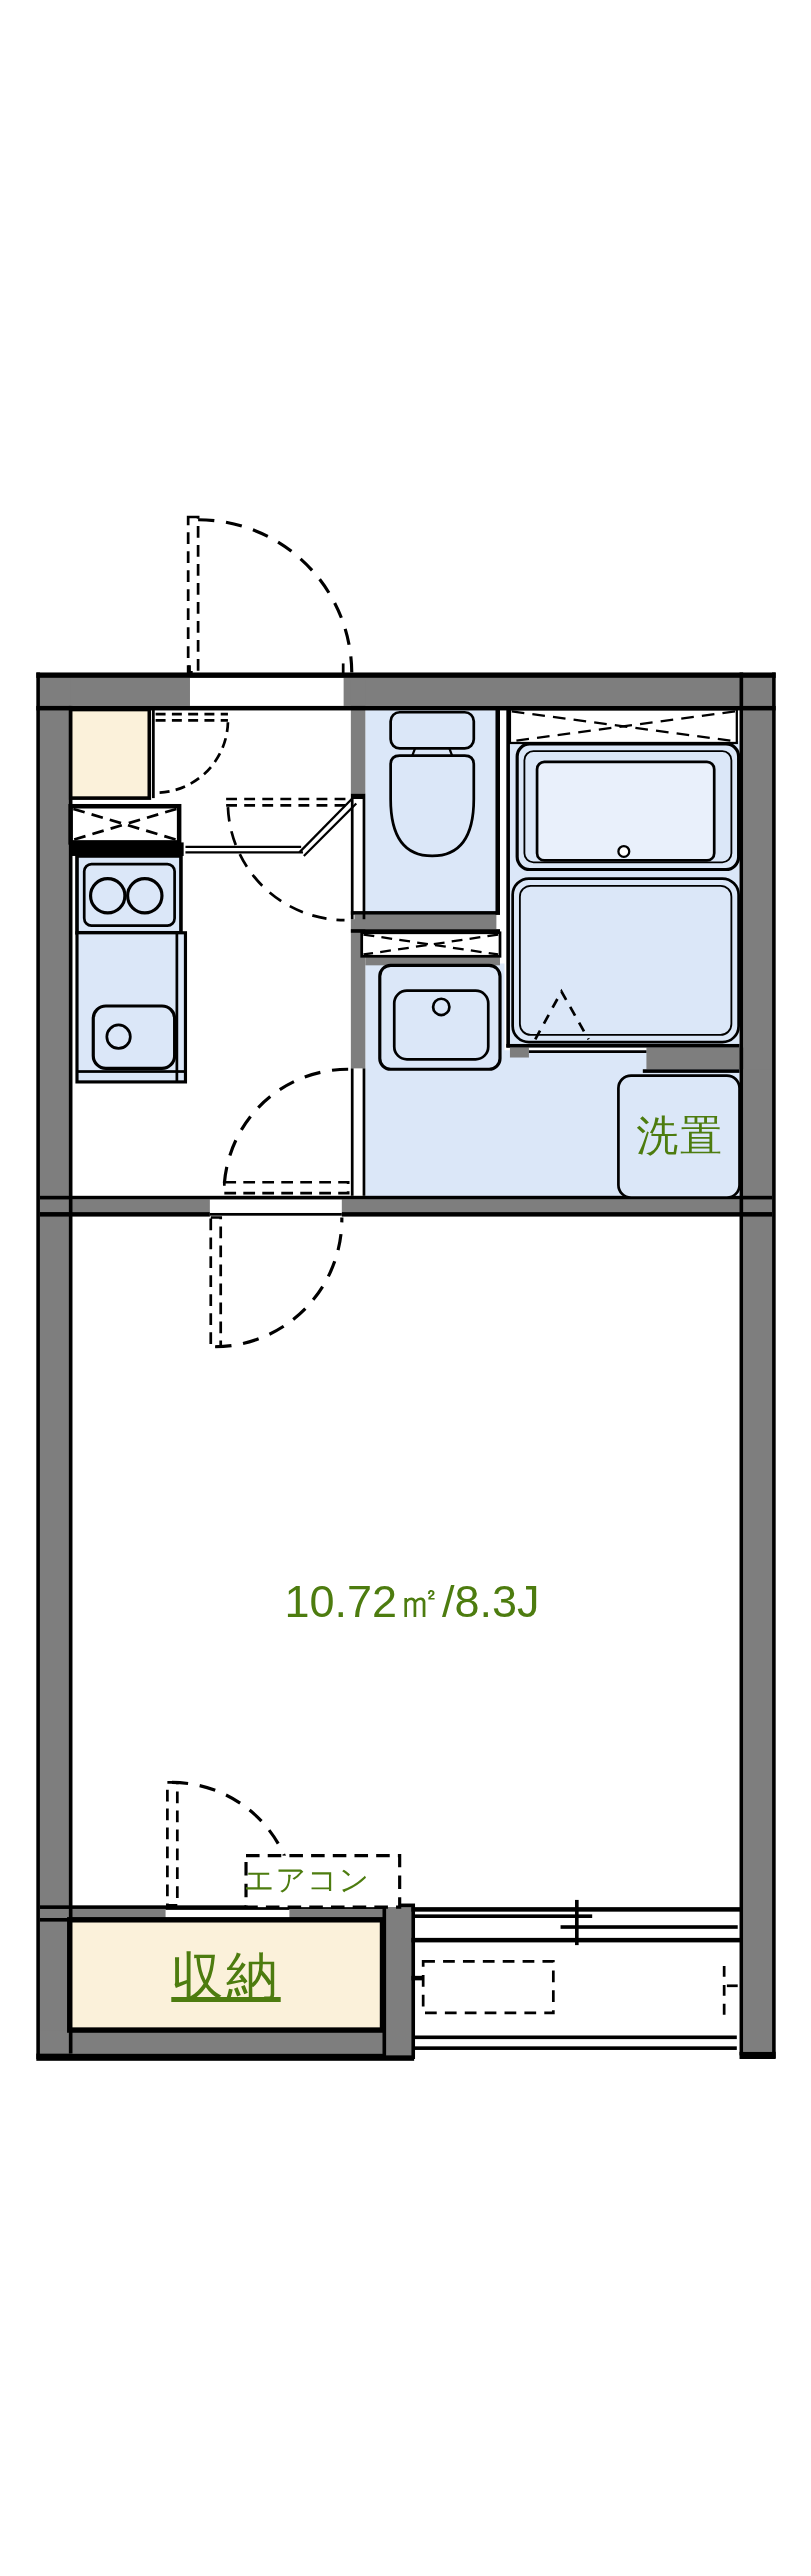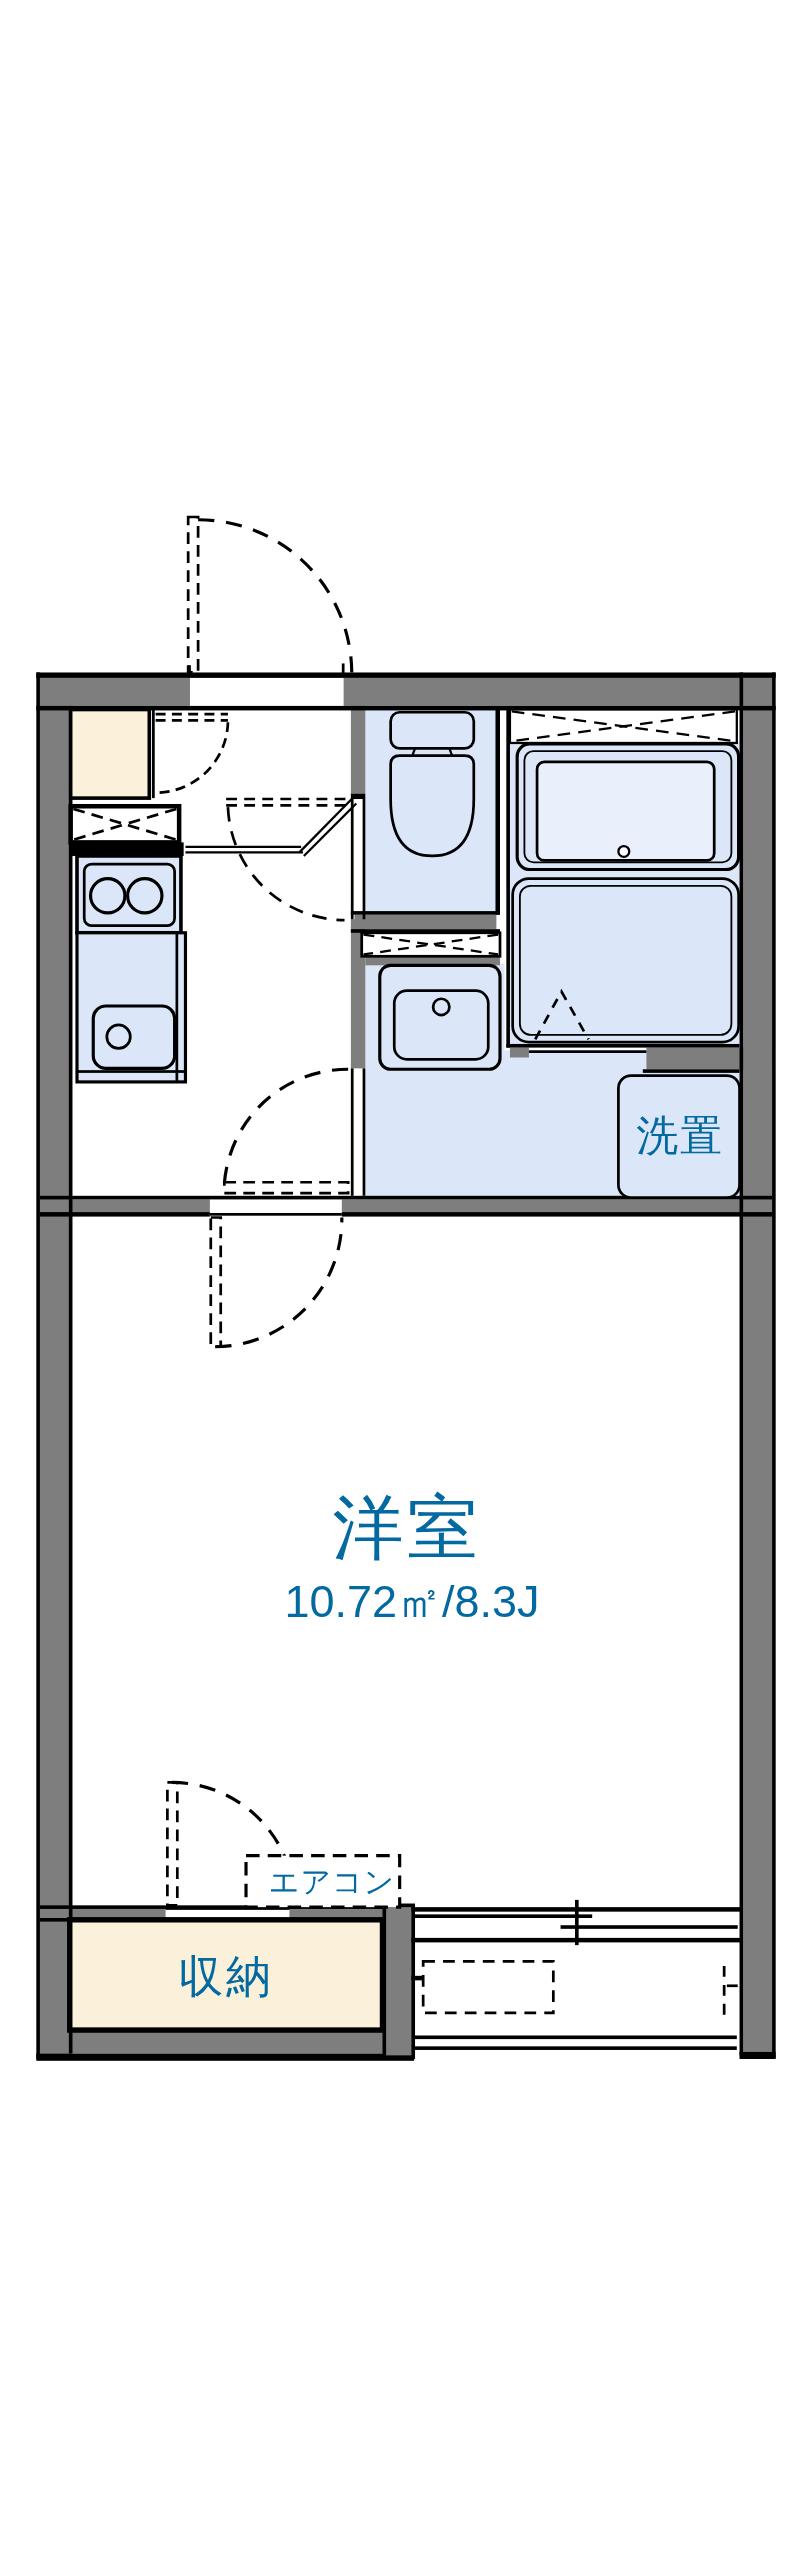--- a/index.html
+++ b/index.html
@@ -7,28 +7,28 @@
     position:relative;
     width:812px;height:2576px;
     background:#ffffff;
     font-family:"Liberation Sans","DejaVu Sans",sans-serif;
     overflow:hidden;
   }
   .plan-svg{position:absolute;left:0;top:0;}
   .lbl{
     position:absolute;
     transform:translate(-50%,-50%);
-    color:#0369a1;
+    color:#4d7c0f;
     white-space:nowrap;
     line-height:1;
   }
   .lbl-room{font-size:71px;letter-spacing:3.6px;}
   .lbl-area{font-size:45px;letter-spacing:0px;}
   .lbl-wash{font-size:42px;letter-spacing:1.8px;}
-  .lbl-closet{font-size:45px;letter-spacing:2.7px;}
+  .lbl-closet{font-size:52px;letter-spacing:2.7px;text-decoration:underline;}
   .lbl-aircon{font-size:30px;letter-spacing:0.9px;}
 </style>
 </head>
 <body>
 
 <div class="stage">
 
 <svg class="plan-svg" width="812" height="2576" viewBox="0 0 898 2850" xmlns="http://www.w3.org/2000/svg">
 
   <g>
@@ -228,20 +228,19 @@
     <rect x="458" y="2264" width="357" height="4" fill="#000"></rect>
     <rect x="455" y="2186" width="13" height="5" fill="#000"></rect>
     <rect x="468" y="2170" width="144" height="57" fill="none" stroke="#000" stroke-width="3" stroke-dasharray="13 9"></rect>
     <g stroke="#000" stroke-width="3" stroke-dasharray="12 9" fill="none">
       <line x1="801" y1="2175" x2="801" y2="2237"></line>
       <line x1="804" y1="2197" x2="818" y2="2197"></line>
     </g>
   </g>
 </svg>
 
-<div class="lbl lbl-room" style="left:407px;top:1527px;">洋室</div>
 <div class="lbl lbl-area" style="left:412px;top:1601px;">10.72㎡/8.3J</div>
 <div class="lbl lbl-wash" style="left:680px;top:1136px;">洗置</div>
 <div class="lbl lbl-closet" style="left:226px;top:1976px;">収納</div>
-<div class="lbl lbl-aircon" style="left:332px;top:1882px;">エアコン</div>
+<div class="lbl lbl-aircon" style="left:307px;top:1882px;font-family:Liberation Mono, monospace;">エアコン</div>
 
 </div>
 
 
 </body></html>

